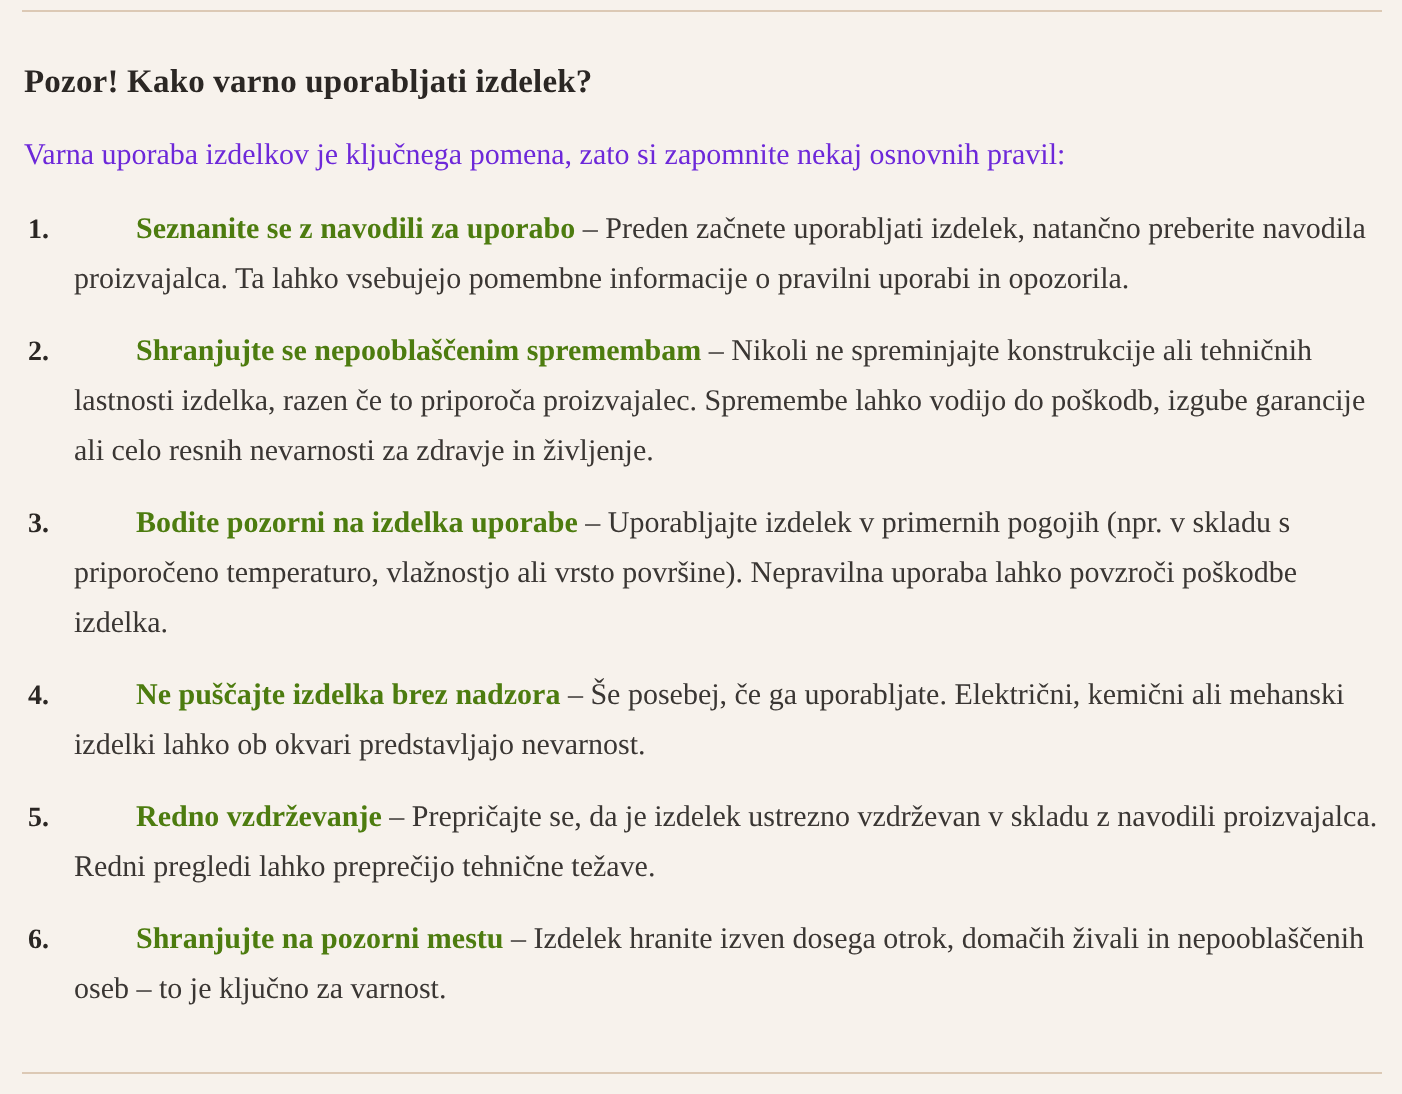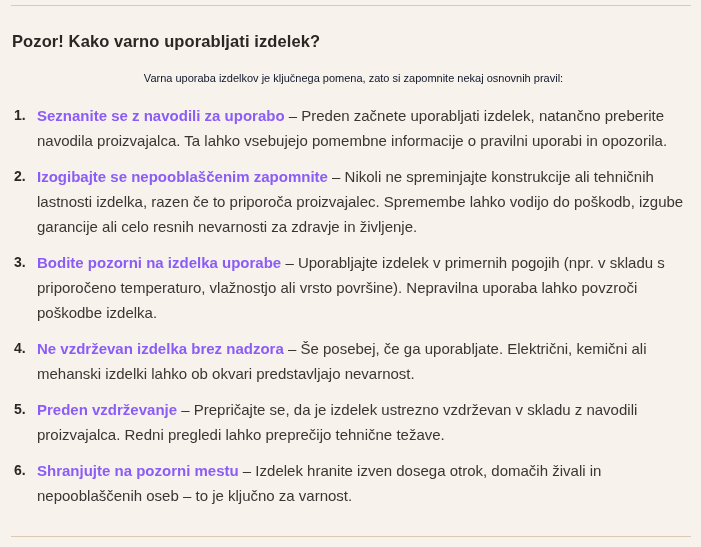--- a/index.html
+++ b/index.html
@@ -5,21 +5,21 @@
   html, body {
     margin: 0;
     padding: 0;
     background: #f7f2ec;
   }
   .page {
     position: relative;
     width: 701px;
     height: 547px;
     background: #f7f2ec;
-    font-family: Liberation Sans, sans-serif;
+    font-family: Liberation Serif, serif;
     color: #3a3633;
     overflow: hidden;
   }
   .divider {
     position: absolute;
     left: 11px;
     right: 10px;
     height: 0;
     border-top: 1px solid #dcc9b5;
   }
@@ -34,24 +34,23 @@
   .page-title {
     margin: 23px 0 0 1px;
     font-size: 16.5px;
     line-height: 24px;
     font-weight: bold;
     color: #2b2724;
     letter-spacing: 0.1px;
   }
   .intro {
     margin: 13px 0 0 1px;
-    font-size: 11px;
+    font-size: 15px;
     line-height: 24px;
-    color: #0f172a;
-    text-align: center;
+    color: #6d28d9;
   }
   ol.rules {
     list-style: none;
     margin: 13px 0 0 0;
     padding: 0;
   }
   ol.rules li {
     display: flex;
     align-items: flex-start;
     margin-bottom: 11px;
@@ -65,54 +64,55 @@
     font-weight: bold;
     color: #2b2724;
     font-size: 14px;
     line-height: 25px;
   }
   .li-text {
     flex: 1 1 auto;
   }
   .li-title {
     font-weight: bold;
-    color: #8b5cf6;
+    color: #4d7c0f;
+    margin-left: 31px;
   }
 </style>
 </head>
 <body>
 
 <div class="page">
   <div class="divider top"></div>
 
   <div class="content">
     <h1 class="page-title">Pozor! Kako varno uporabljati izdelek?</h1>
 
     <p class="intro">Varna uporaba izdelkov je ključnega pomena, zato si zapomnite nekaj osnovnih pravil:</p>
 
     <ol class="rules">
       <li>
         <span class="li-number">1.</span>
         <span class="li-text"><span class="li-title">Seznanite se z navodili za uporabo</span> <span>– Preden začnete uporabljati izdelek, natančno preberite navodila proizvajalca. Ta lahko vsebujejo pomembne informacije o pravilni uporabi in opozorila.</span></span>
       </li>
       <li>
         <span class="li-number">2.</span>
-        <span class="li-text"><span class="li-title">Izogibajte se nepooblaščenim zapomnite</span> <span>– Nikoli ne spreminjajte konstrukcije ali tehničnih lastnosti izdelka, razen če to priporoča proizvajalec. Spremembe lahko vodijo do poškodb, izgube garancije ali celo resnih nevarnosti za zdravje in življenje.</span></span>
+        <span class="li-text"><span class="li-title">Shranjujte se nepooblaščenim spremembam</span> <span>– Nikoli ne spreminjajte konstrukcije ali tehničnih lastnosti izdelka, razen če to priporoča proizvajalec. Spremembe lahko vodijo do poškodb, izgube garancije ali celo resnih nevarnosti za zdravje in življenje.</span></span>
       </li>
       <li>
         <span class="li-number">3.</span>
         <span class="li-text"><span class="li-title">Bodite pozorni na izdelka uporabe</span> <span>– Uporabljajte izdelek v primernih pogojih (npr. v skladu s priporočeno temperaturo, vlažnostjo ali vrsto površine). Nepravilna uporaba lahko povzroči poškodbe izdelka.</span></span>
       </li>
       <li>
         <span class="li-number">4.</span>
-        <span class="li-text"><span class="li-title">Ne vzdrževan izdelka brez nadzora</span> <span>– Še posebej, če ga uporabljate. Električni, kemični ali mehanski izdelki lahko ob okvari predstavljajo nevarnost.</span></span>
+        <span class="li-text"><span class="li-title">Ne puščajte izdelka brez nadzora</span> <span>– Še posebej, če ga uporabljate. Električni, kemični ali mehanski izdelki lahko ob okvari predstavljajo nevarnost.</span></span>
       </li>
       <li>
         <span class="li-number">5.</span>
-        <span class="li-text"><span class="li-title">Preden vzdrževanje</span> <span>– Prepričajte se, da je izdelek ustrezno vzdrževan v skladu z navodili proizvajalca. Redni pregledi lahko preprečijo tehnične težave.</span></span>
+        <span class="li-text"><span class="li-title">Redno vzdrževanje</span> <span>– Prepričajte se, da je izdelek ustrezno vzdrževan v skladu z navodili proizvajalca. Redni pregledi lahko preprečijo tehnične težave.</span></span>
       </li>
       <li>
         <span class="li-number">6.</span>
         <span class="li-text"><span class="li-title">Shranjujte na pozorni mestu</span> <span>– Izdelek hranite izven dosega otrok, domačih živali in nepooblaščenih oseb – to je ključno za varnost.</span></span>
       </li>
     </ol>
   </div>
 
   <div class="divider bottom"></div>
 </div>

